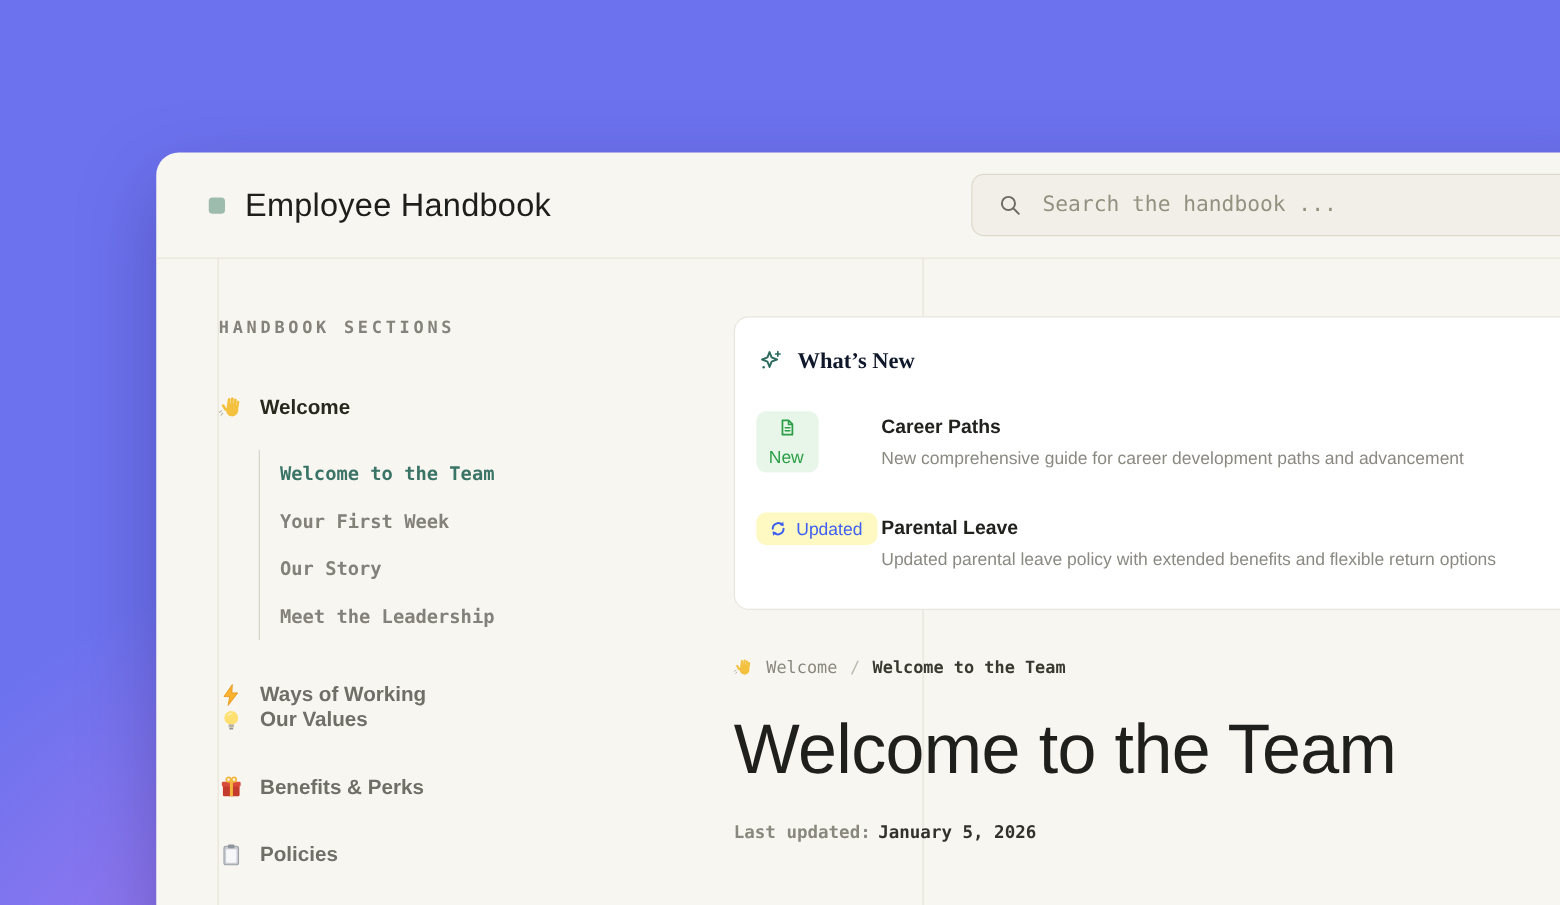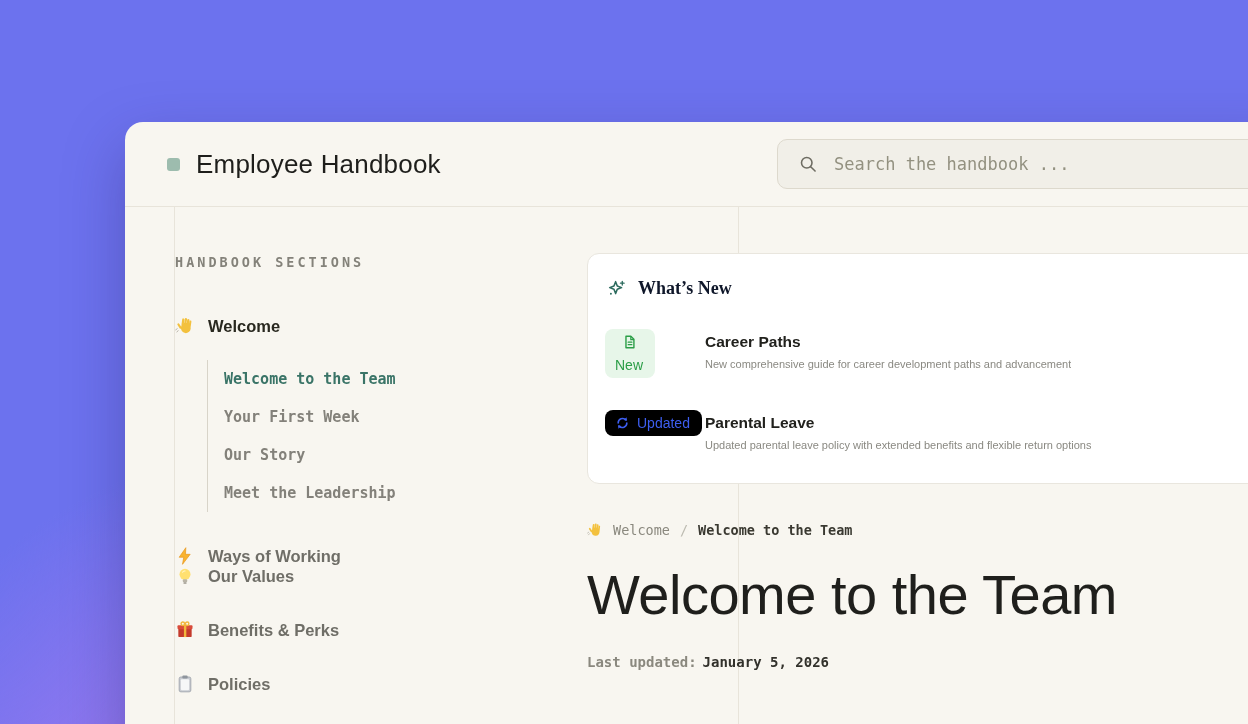--- a/index.html
+++ b/index.html
@@ -61,24 +61,24 @@
   .wn-head { display:flex; align-items:center; gap:11px; padding-left:1px; }
   .wn-title { font-size:18px; font-weight:700; color:#0f172a;font-family:Liberation Serif, serif; }
   .wn-row { display:flex; align-items:flex-start; margin-top:30px; }
   .wn-row + .wn-row { margin-top:32px; }
   .badge-col { width:100px; flex:0 0 100px; }
   .badge {
     display:inline-flex; align-items:center; gap:7px; border-radius:8px;
     padding:5px 12px 5px 10px; font-size:14px; font-weight:500; white-space:nowrap;
   }
   .badge-new { background:#e7f6e9; color:#2b9e47;flex-direction:column; }
-  .badge-updated { background:#000000; color:#3d5ef0; }
+  .badge-updated { background:#fef9c3; color:#3d5ef0; }
   .wn-text { min-width:0; padding-top:4px; }
   .wn-item-title { font-size:15.5px; font-weight:600; color:#21211d; }
-  .wn-item-desc { margin-top:7px; font-size:11px; color:#8a8982; white-space:nowrap; overflow:hidden; }
+  .wn-item-desc { margin-top:7px; font-size:14px; color:#8a8982; white-space:nowrap; overflow:hidden; }
 
   .breadcrumb { margin-top:38px; display:flex; align-items:center; gap:10px;
     font-family:"DejaVu Sans Mono", monospace; font-size:13.5px; }
   .breadcrumb .emo { width:16px; height:16px; }
   .bc-section { color:#8a887e; }
   .bc-sep { color:#bcbab0; }
   .bc-page { color:#3a3931; font-weight:700; }
 
   .page-title { margin-top:24px; font-size:56px; font-weight:500; color:#1f1f1c; letter-spacing:-.5px; white-space:nowrap; }
   .last-updated { margin-top:27px; font-family:"DejaVu Sans Mono", monospace; font-size:14px; }

